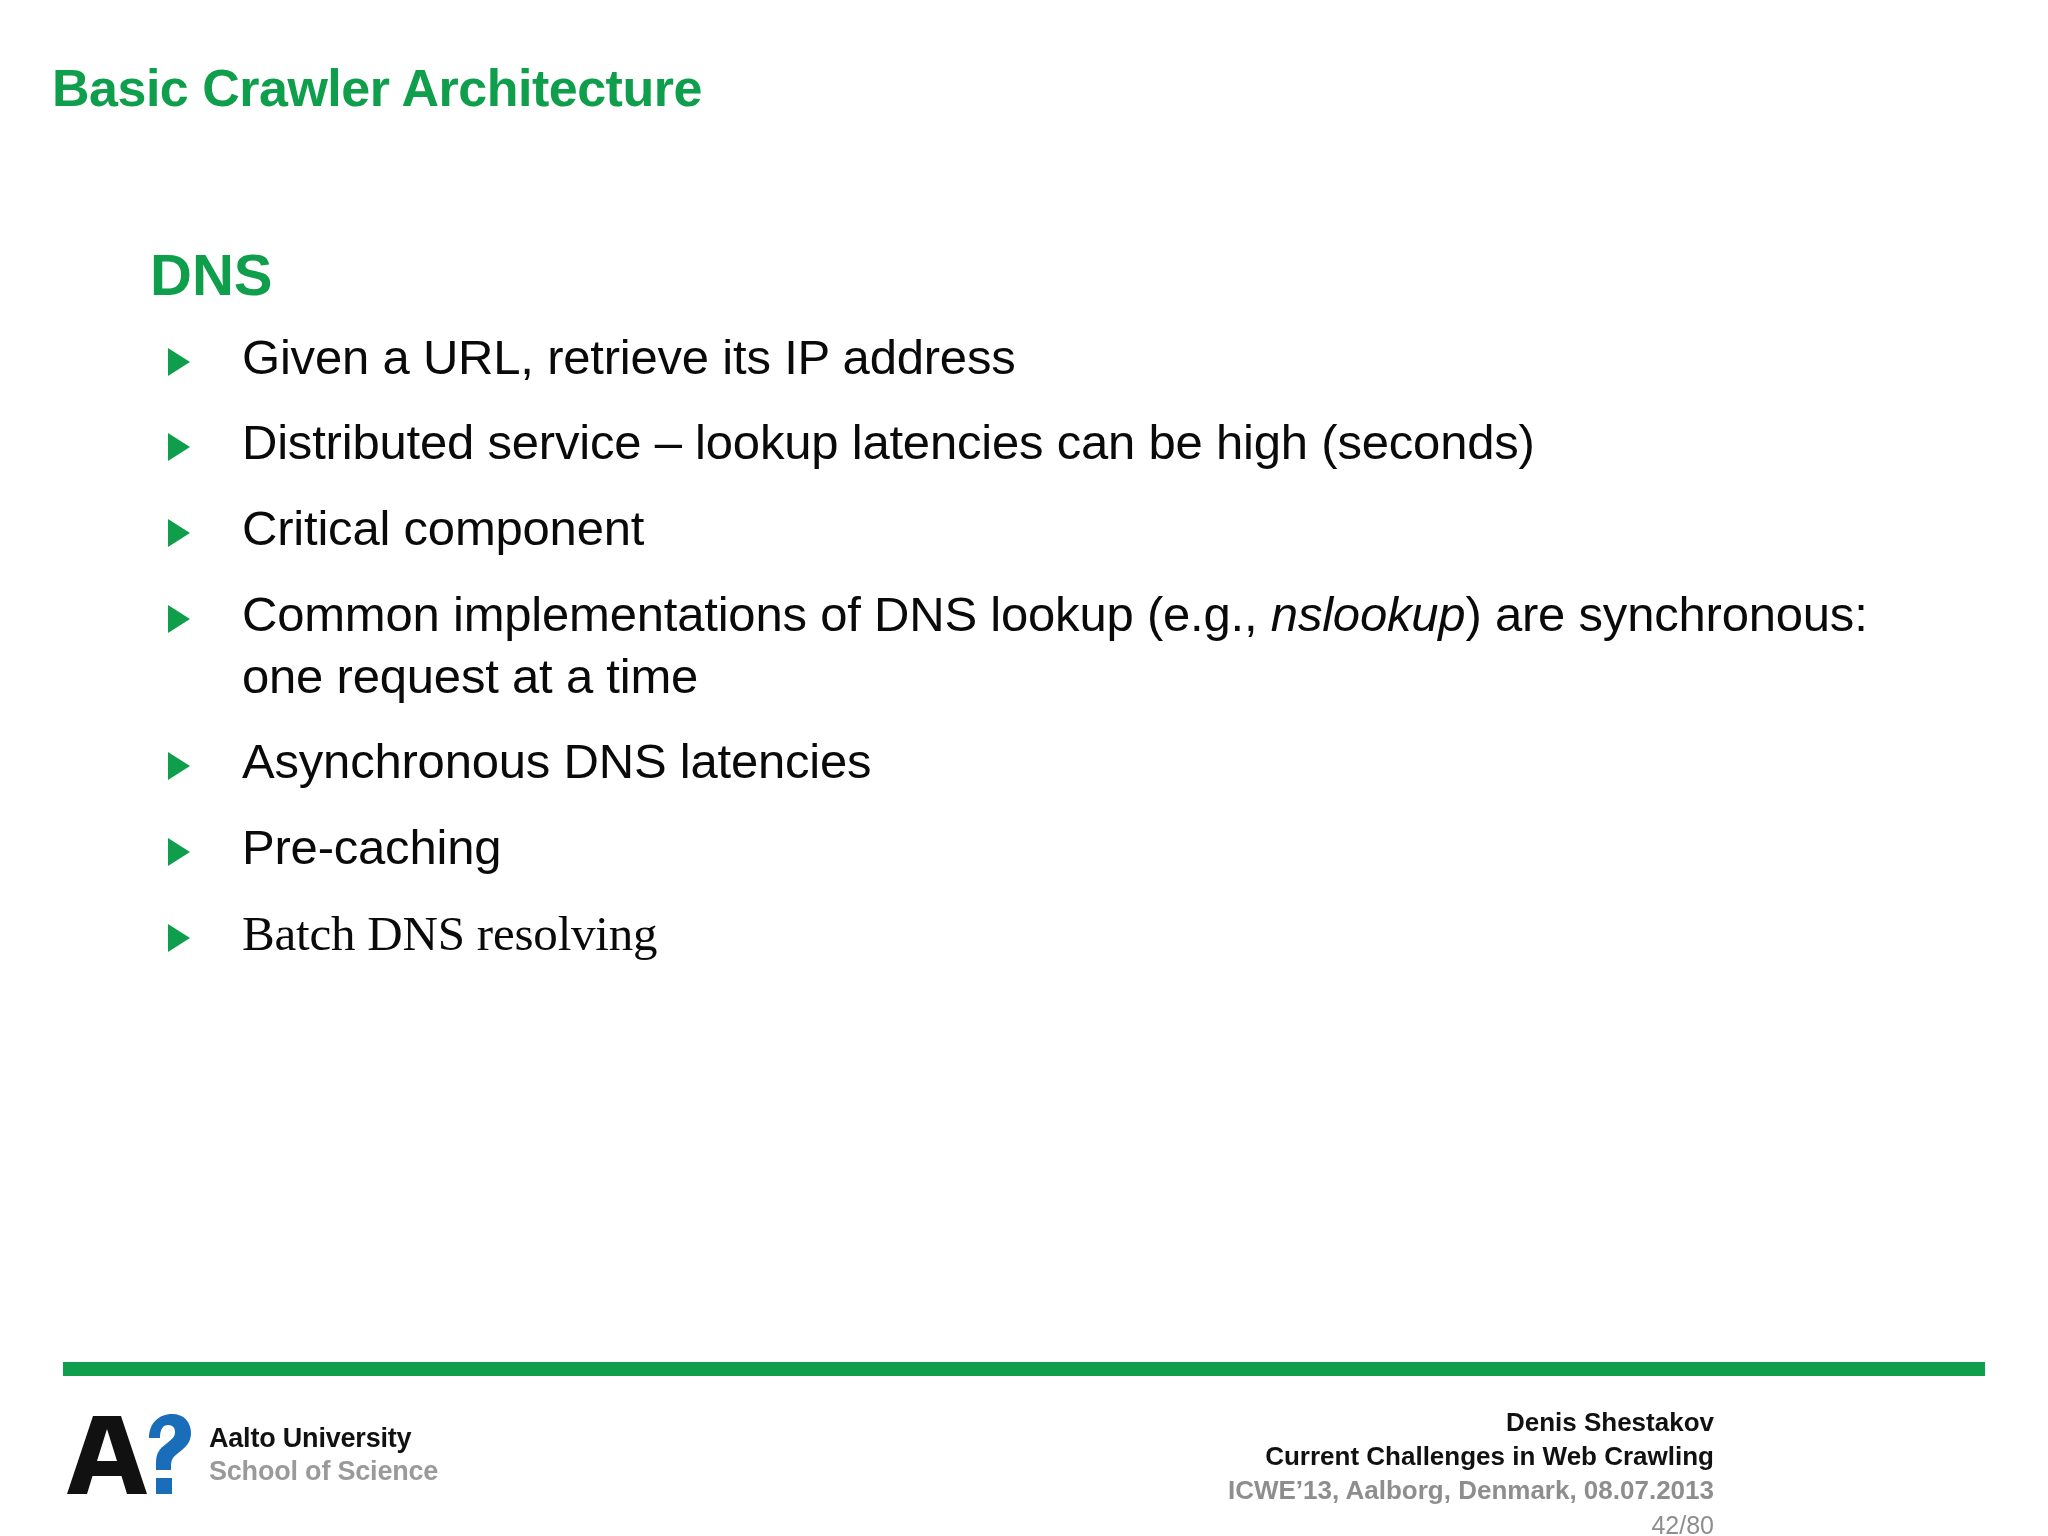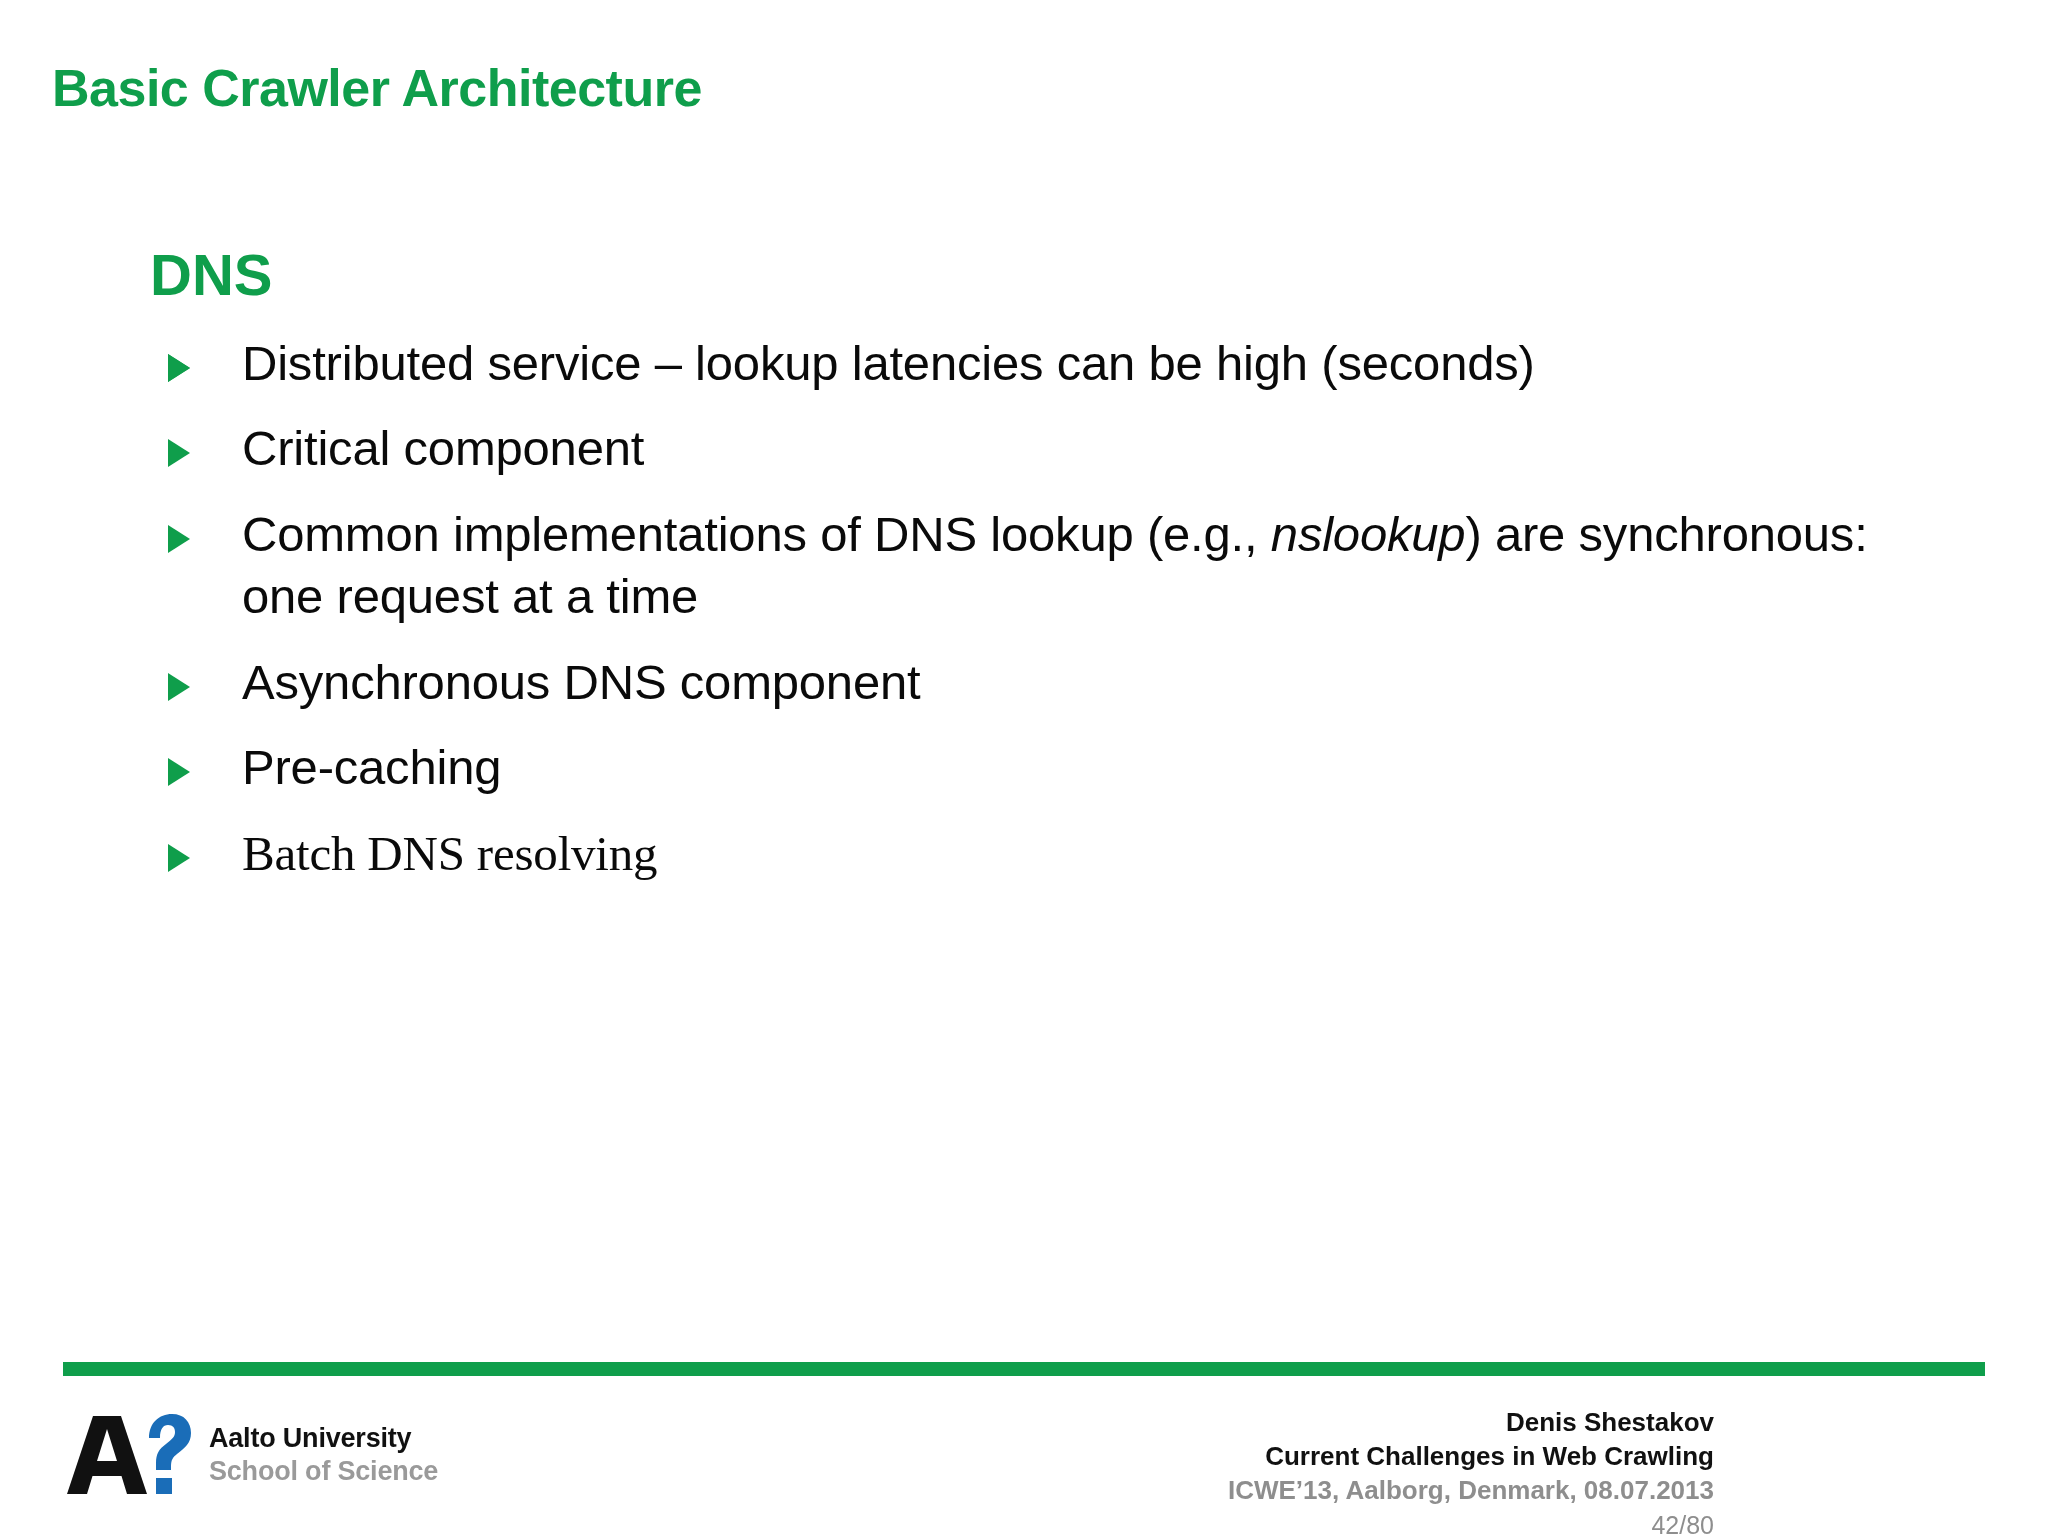--- a/index.html
+++ b/index.html
@@ -171,40 +171,41 @@
   <h1 class="slide-title">Basic Crawler Architecture</h1>
 
   <div class="body-block">
 
     <div class="section-heading">DNS</div>
 
     <ul class="bullet-list">
 
       <li class="bullet-item">
         <span class="bullet-marker"></span>
+        <span>Given a URL, retrieve its IP address</span>
       </li>
 
       <li class="bullet-item">
         <span class="bullet-marker"></span>
         <span>Distributed service – lookup latencies can be high (seconds)</span>
       </li>
 
       <li class="bullet-item">
         <span class="bullet-marker"></span>
         <span>Critical component</span>
       </li>
 
       <li class="bullet-item">
         <span class="bullet-marker"></span>
         <span>Common implementations of DNS lookup (e.g., </span><span class="it">nslookup</span><span>) are synchronous: one request at a time</span>
       </li>
 
       <li class="bullet-item">
         <span class="bullet-marker"></span>
-        <span>Asynchronous DNS component</span>
+        <span>Asynchronous DNS latencies</span>
       </li>
 
       <li class="bullet-item">
         <span class="bullet-marker"></span>
         <span>Pre-caching</span>
       </li>
 
       <li class="bullet-item">
         <span class="bullet-marker"></span>
         <span>Batch DNS resolving</span>

